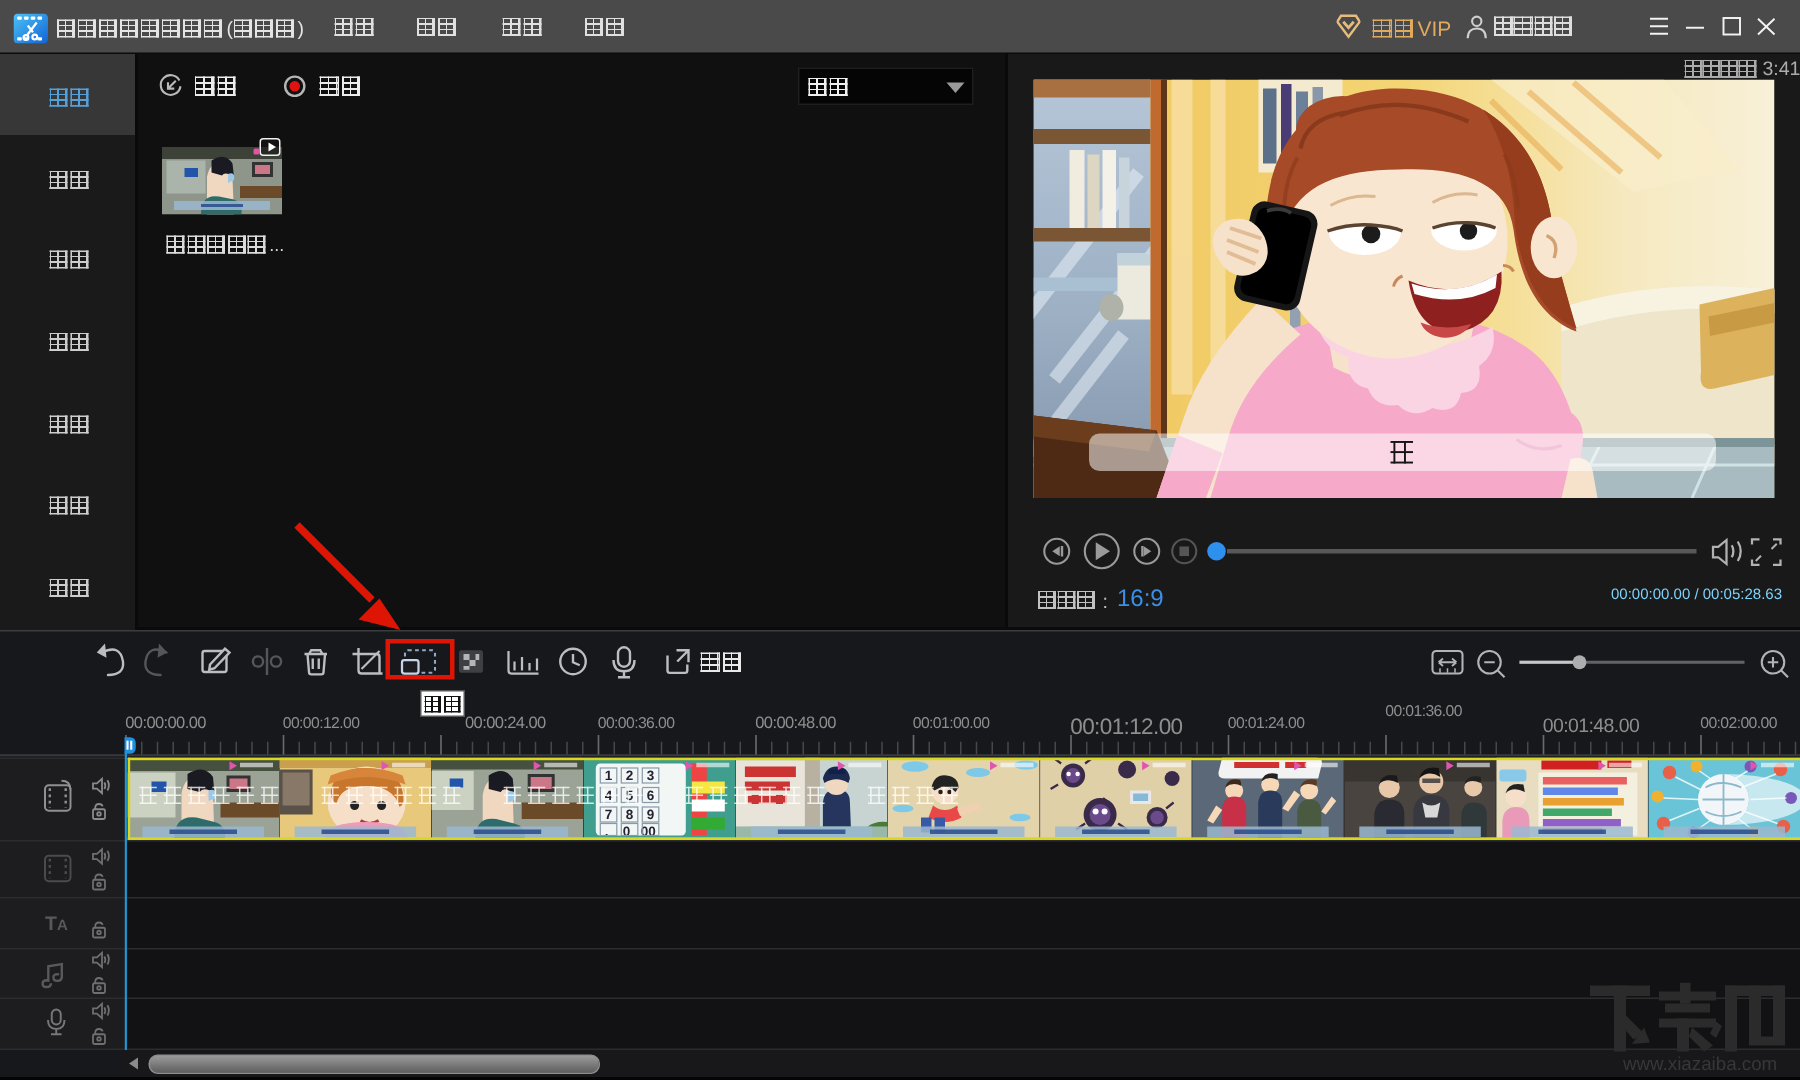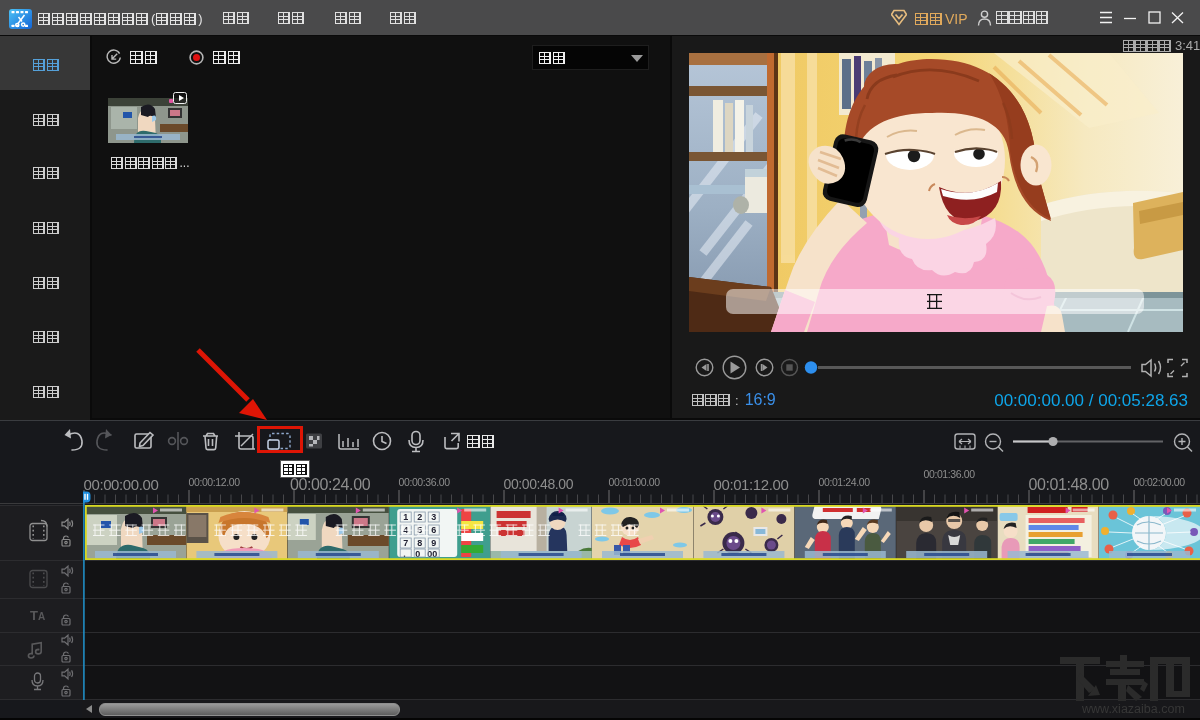--- a/index.html
+++ b/index.html
@@ -353,21 +353,21 @@
 <path d="M480.5 24 l3.5 -3.5 M494.5 12.5 l-3.5 3.5" stroke-width="1.3"></path>
 </g>
   </svg>
 <div class="abs row" style="left:692px;top:391px">
     <i class="cj" style="--s:12px;--c:#c2c2c2;margin-right:1px;opacity:1.0"></i>
     <i class="cj" style="--s:12px;--c:#c2c2c2;margin-right:1px;opacity:1.0"></i>
     <i class="cj" style="--s:12px;--c:#c2c2c2;margin-right:1px;opacity:1.0"></i>
     <span style="color:#c2c2c2;font-size:13px;margin:0 6px 0 4px">:</span>
     <span style="color:#3a8fe8;font-size:16px">16:9</span>
   </div>
-<div class="abs" style="right:12px;top:391px;color:#0ea5e9;font-size:17px">00:00:00.00 / 00:05:28.63</div>
+<div class="abs" style="right:12px;top:391px;color:#7dd3fc;font-size:10px">00:00:00.00 / 00:05:28.63</div>
 <div class="abs" style="left:0;top:420px;width:1200px;height:300px;background:#17181c;border-top:1px solid #3a3c40"></div>
 <svg class="abs" style="left:55px;top:427px" width="450" height="30" viewBox="0 0 450 30">
 <g fill="none" stroke="#bcbdc0" stroke-width="1.6">
 <path d="M13 8 q12 -6 14 6 q1 9 -10 9" stroke-linecap="round"></path>
 <path d="M15 2 L9.5 8 L16 11.5" fill="#bcbdc0" stroke="none"></path>
 <g stroke="#55565a">
 <path d="M56 8 q-12 -6 -14 6 q-1 9 10 9" stroke-linecap="round"></path>
 <path d="M51 2 L56.5 8 L50 11.5" fill="#55565a" stroke="none"></path>
       </g>
 <rect x="80" y="7" width="16" height="14" rx="1.5"></rect>
@@ -415,30 +415,30 @@
       <path d="M39.5 11.5 h7"></path>
 <line x1="63" y1="11.5" x2="213" y2="11.5" stroke="#636366" stroke-width="2"></line>
 <line x1="63" y1="11.5" x2="103" y2="11.5" stroke="#c6c6c8" stroke-width="2"></line>
 <circle cx="103" cy="11.5" r="4.6" fill="#aeaeb0" stroke="none"></circle>
 <circle cx="232" cy="11.5" r="7.5"></circle>
       <path d="M237.5 17 l4.5 4.5"></path>
       <path d="M228.5 11.5 h7 M232 8 v7"></path>
 </g>
   </svg>
 
-<div class="abs" style="left:83.5px;top:476px;font-size:15px;color:#8e8e8e;letter-spacing:-0.4px">00:00:00.00</div>
+<div class="abs" style="left:83.5px;top:476px;font-size:11px;color:#8e8e8e;letter-spacing:-0.4px">00:00:00.00</div>
 <div class="abs" style="left:188.5px;top:476px;font-size:10.5px;color:#8e8e8e;letter-spacing:-0.4px">00:00:12.00</div>
-<div class="abs" style="left:290px;top:476px;font-size:16px;color:#8e8e8e;letter-spacing:-0.4px">00:00:24.00</div>
+<div class="abs" style="left:310px;top:476px;font-size:11px;color:#8e8e8e;letter-spacing:-0.4px">00:00:24.00</div>
 <div class="abs" style="left:398.5px;top:476px;font-size:10.5px;color:#8e8e8e;letter-spacing:-0.4px">00:00:36.00</div>
-<div class="abs" style="left:503.5px;top:476px;font-size:14px;color:#8e8e8e;letter-spacing:-0.4px">00:00:48.00</div>
+<div class="abs" style="left:503.5px;top:476px;font-size:11px;color:#8e8e8e;letter-spacing:-0.4px">00:00:48.00</div>
 <div class="abs" style="left:608.5px;top:476px;font-size:10.5px;color:#8e8e8e;letter-spacing:-0.4px">00:01:00.00</div>
 <div class="abs" style="left:713.5px;top:476px;font-size:15px;color:#8e8e8e;letter-spacing:-0.4px">00:01:12.00</div>
 <div class="abs" style="left:818.5px;top:476px;font-size:10.5px;color:#8e8e8e;letter-spacing:-0.4px">00:01:24.00</div>
 <div class="abs" style="left:923.5px;top:468px;font-size:10.5px;color:#8e8e8e;letter-spacing:-0.4px">00:01:36.00</div>
-<div class="abs" style="left:1028.5px;top:476px;font-size:16px;color:#8e8e8e;letter-spacing:-0.4px">00:01:48.00</div>
+<div class="abs" style="left:1028.5px;top:476px;font-size:13px;color:#8e8e8e;letter-spacing:-0.4px">00:01:48.00</div>
 <div class="abs" style="left:1133.5px;top:476px;font-size:10.5px;color:#8e8e8e;letter-spacing:-0.4px">00:02:00.00</div>
 <svg class="abs" style="left:0;top:489px" width="1200" height="16" viewBox="0 0 1200 16">
 <line x1="0" y1="14.5" x2="1200" y2="14.5" stroke="#3a3a3c" stroke-width="1.2"></line>
 <line x1="84.0" y1="1" x2="84.0" y2="14" stroke="#69696b" stroke-width="1.1"></line>
 <line x1="94.5" y1="5.5" x2="94.5" y2="14" stroke="#47474a" stroke-width="1"></line>
 <line x1="105.0" y1="5.5" x2="105.0" y2="14" stroke="#47474a" stroke-width="1"></line>
 <line x1="115.5" y1="5.5" x2="115.5" y2="14" stroke="#47474a" stroke-width="1"></line>
 <line x1="126.0" y1="5.5" x2="126.0" y2="14" stroke="#47474a" stroke-width="1"></line>
 <line x1="136.5" y1="5.5" x2="136.5" y2="14" stroke="#47474a" stroke-width="1"></line>
 <line x1="147.0" y1="5.5" x2="147.0" y2="14" stroke="#47474a" stroke-width="1"></line>

